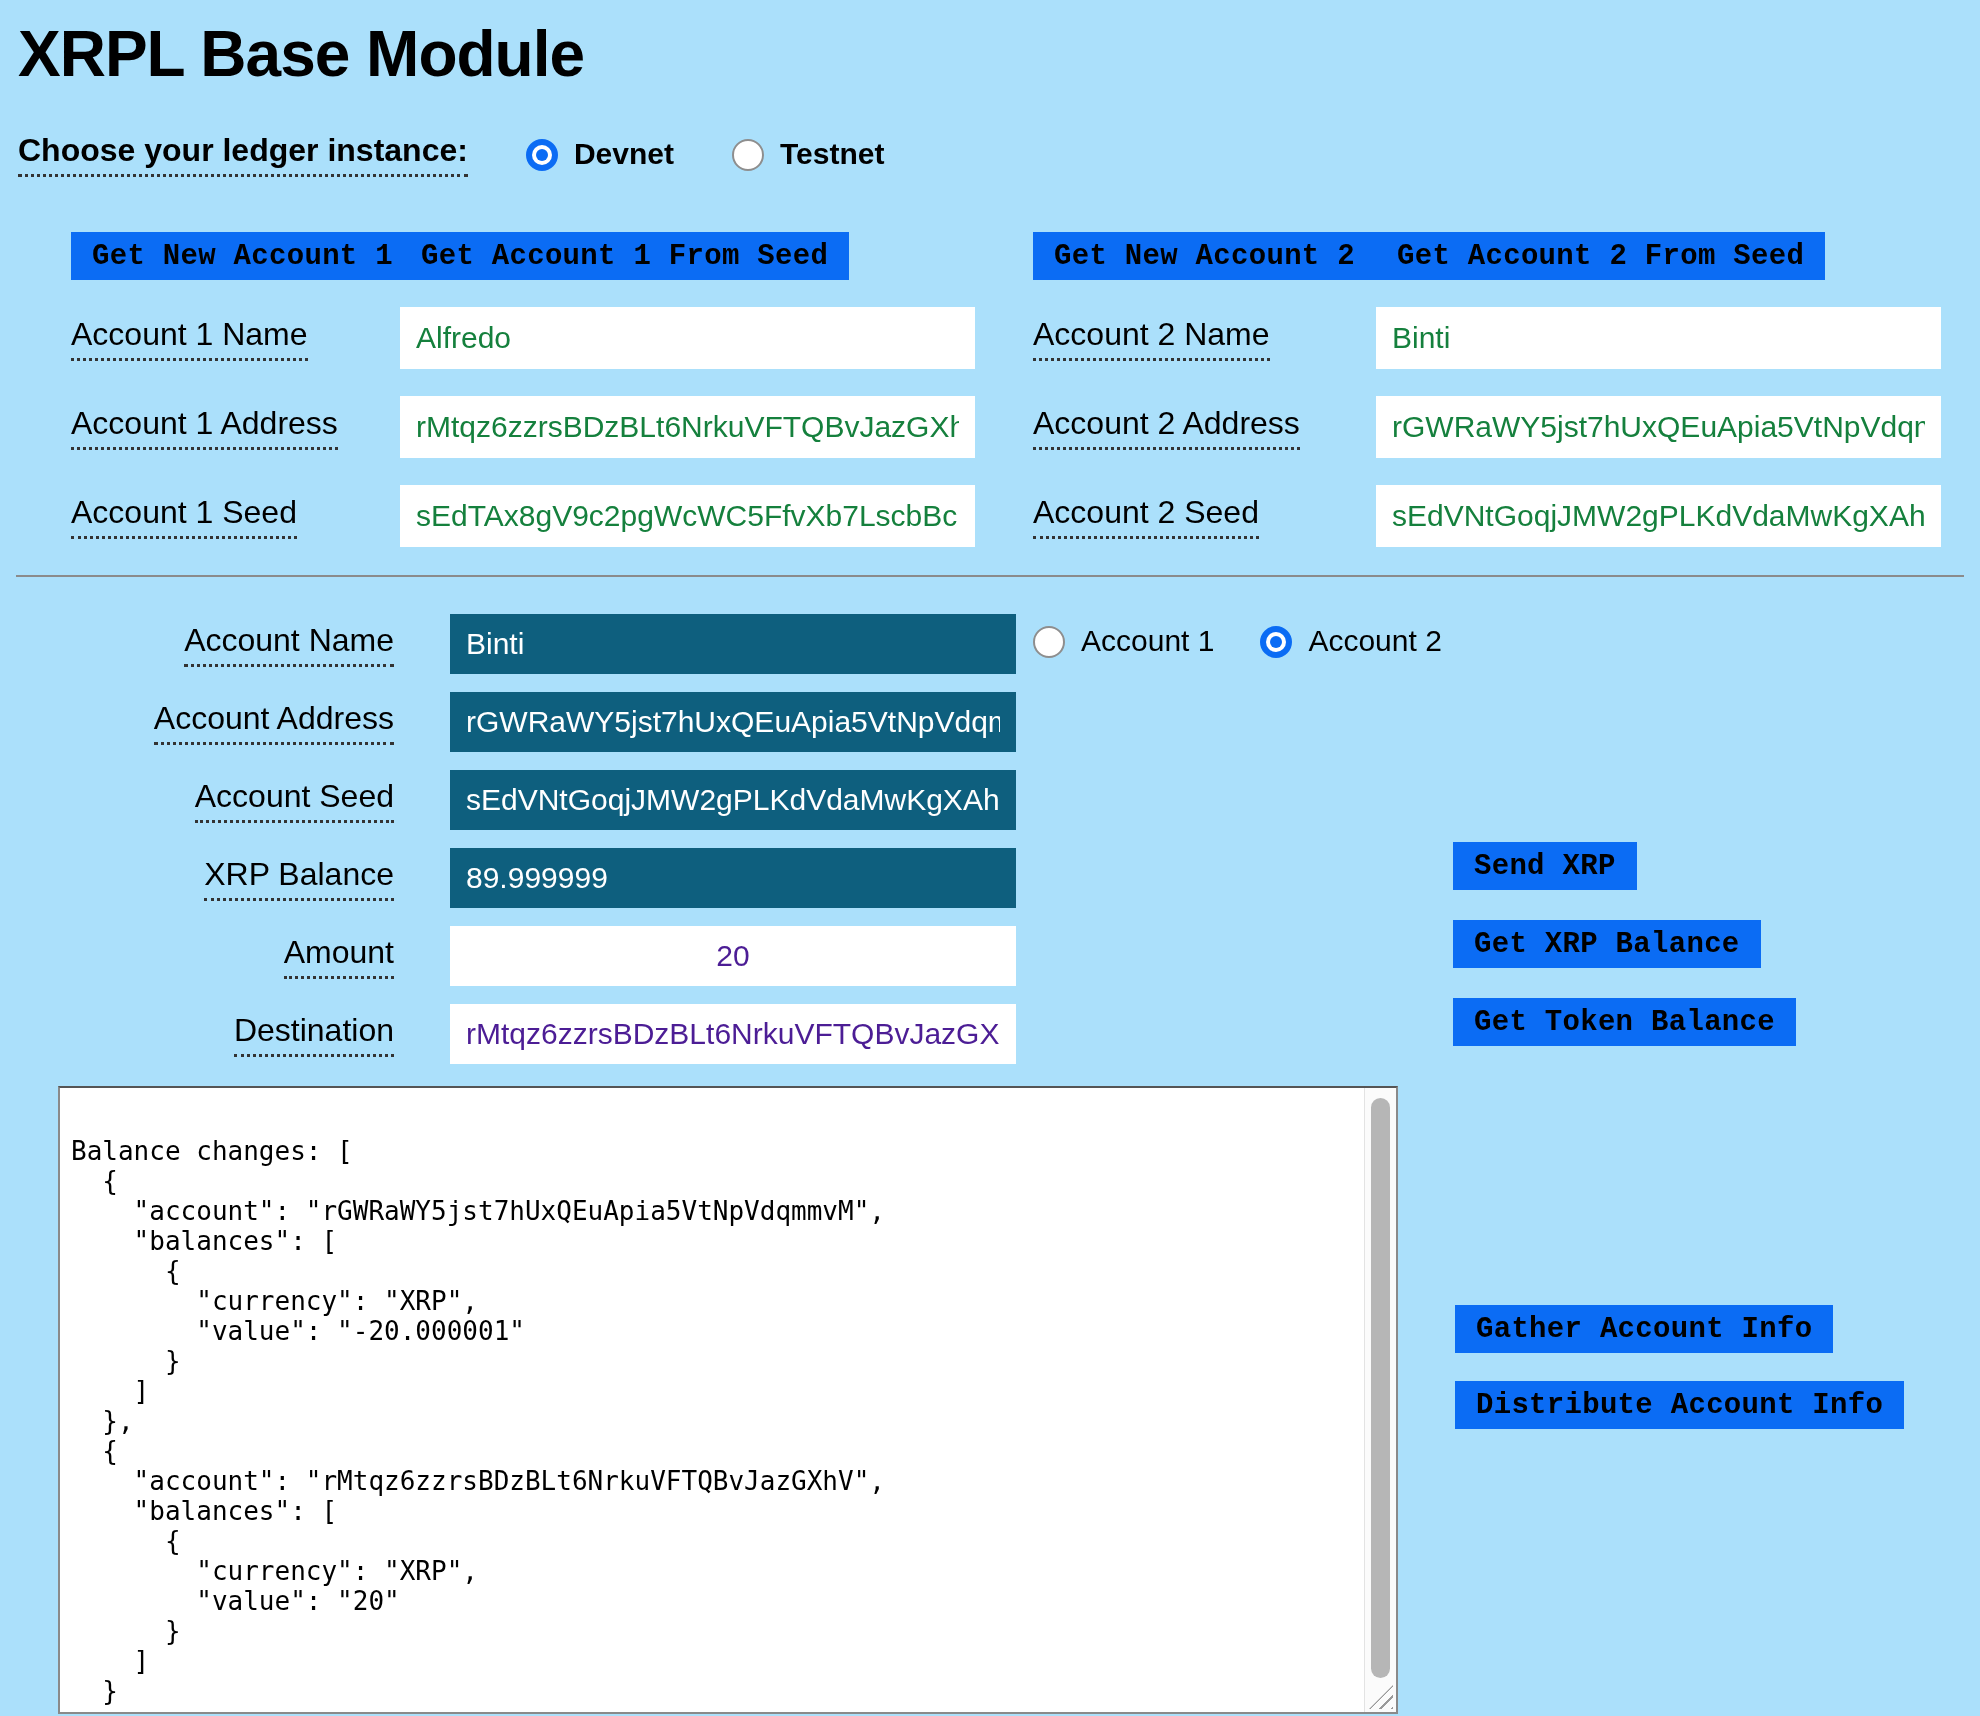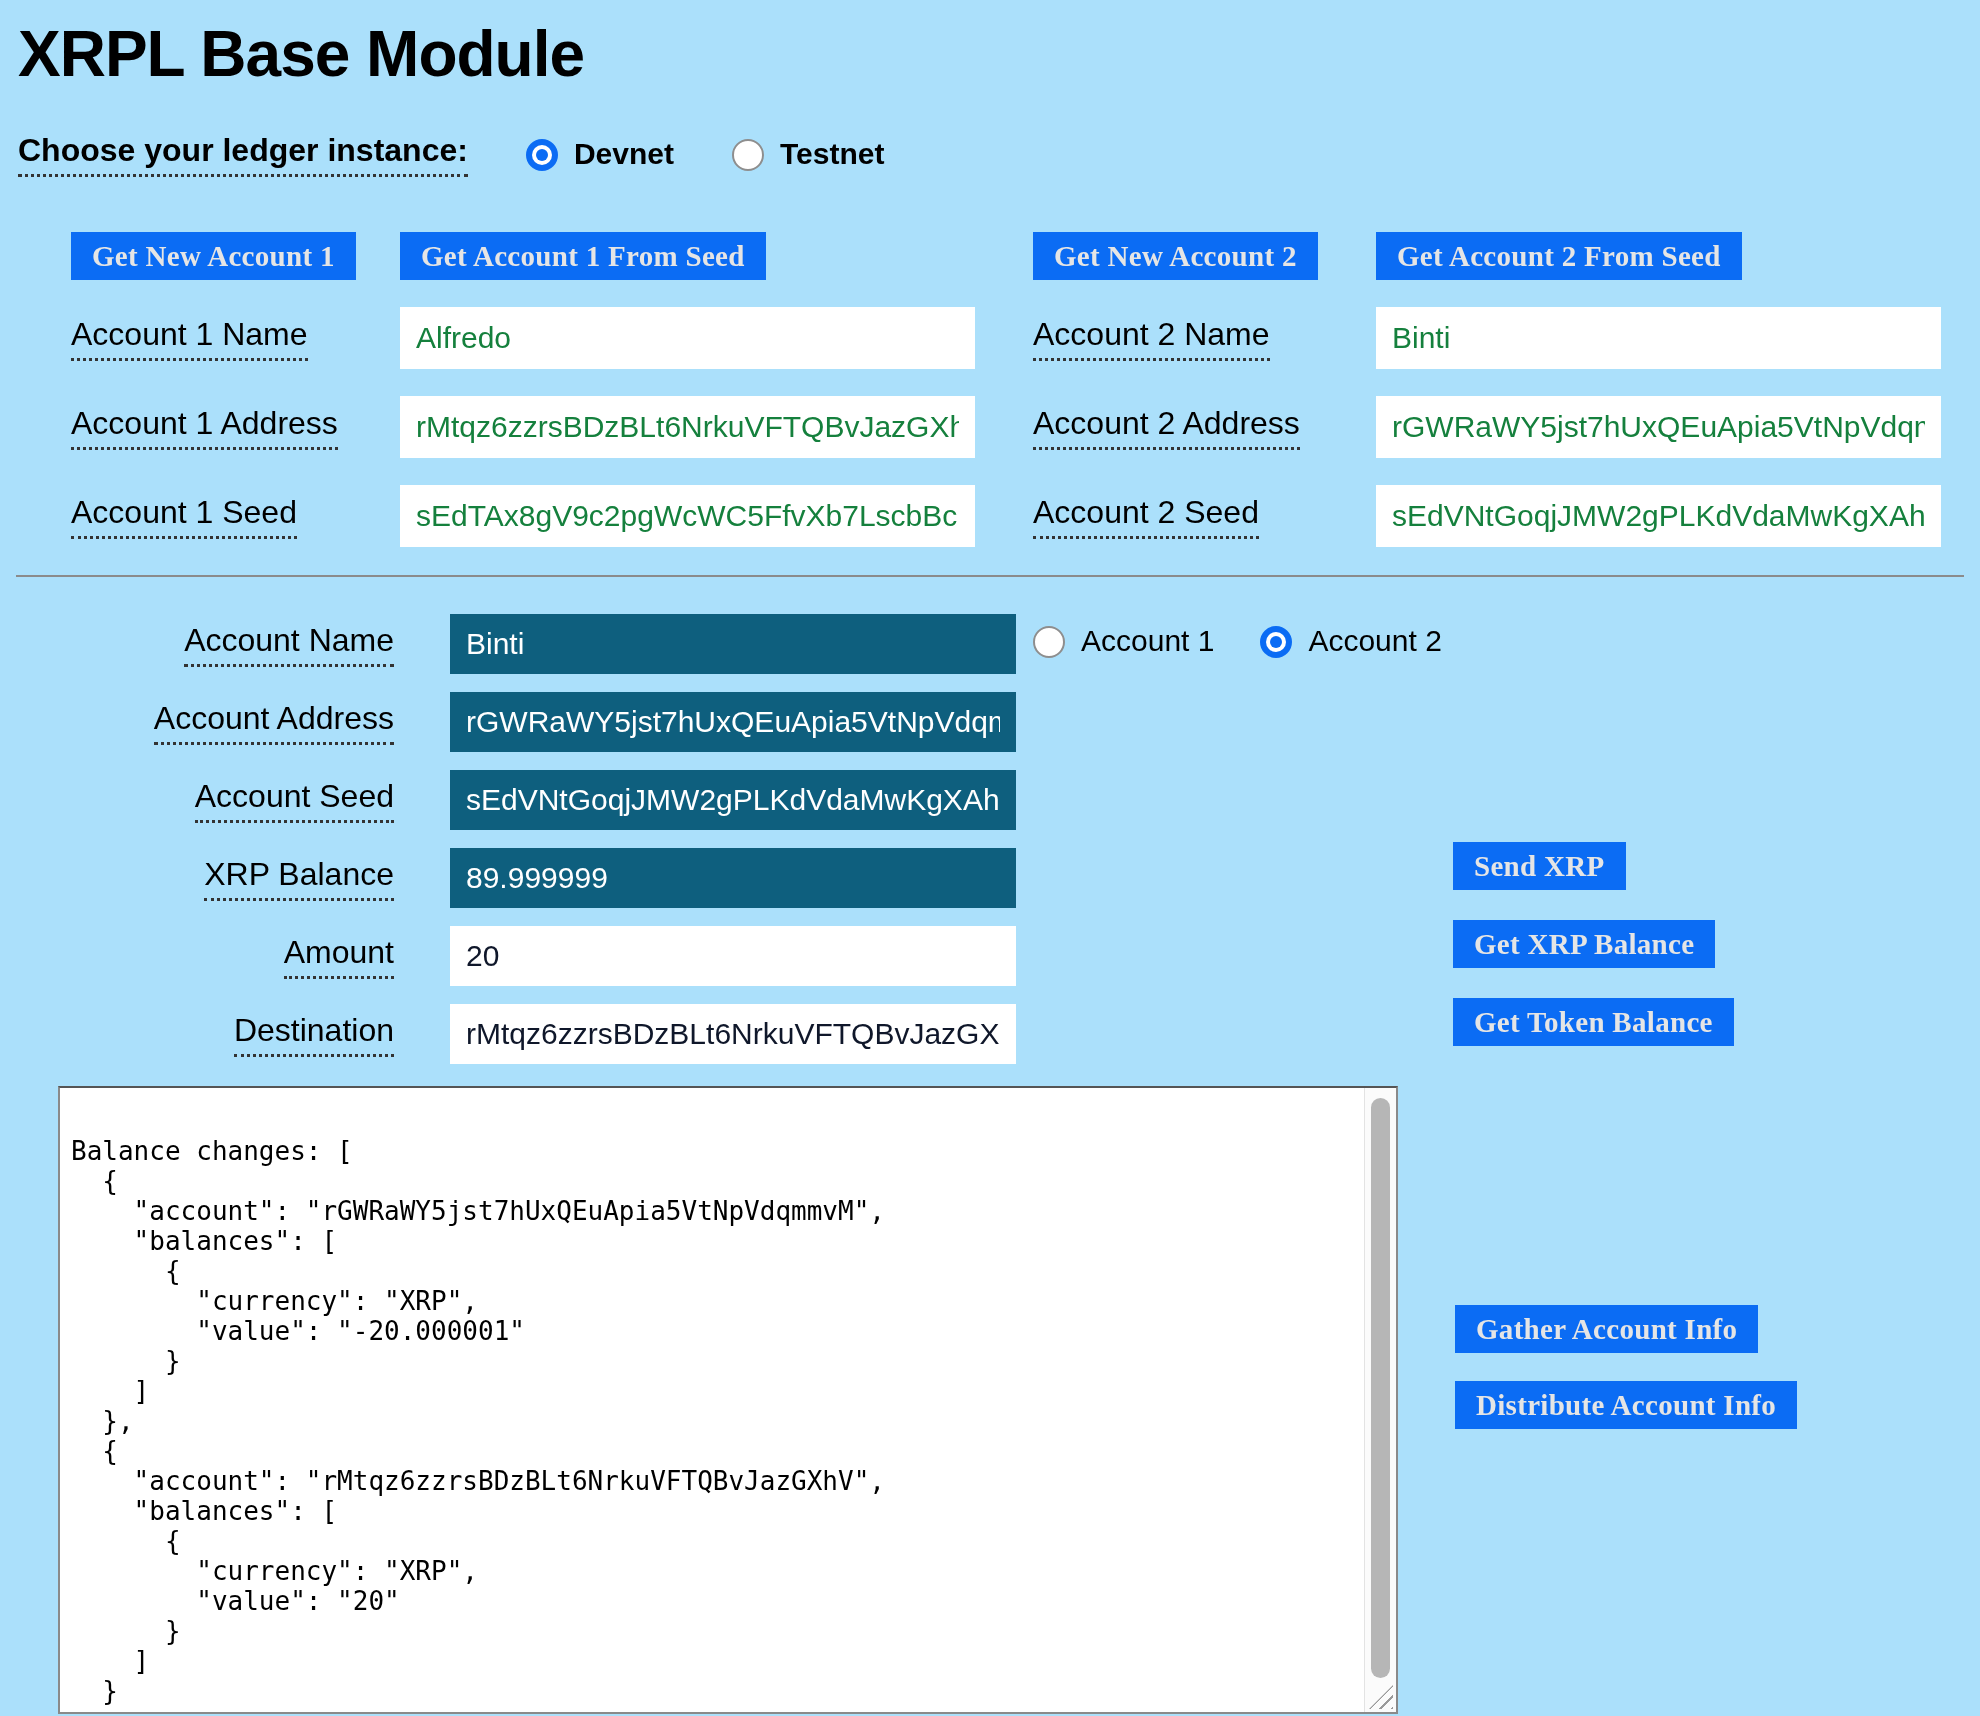--- a/index.html
+++ b/index.html
@@ -38,22 +38,22 @@
     width:32px;height:32px;border-radius:50%;
     background:#fff;border:2px solid #8e8e8e;
     display:inline-block;position:relative;flex:none;
   }
   .radio.checked{background:var(--blue);border-color:var(--blue);}
   .radio.checked::before{content:"";position:absolute;inset:4px;background:#fff;border-radius:50%;}
   .radio.checked::after{content:"";position:absolute;inset:8px;background:var(--blue);border-radius:50%;}
   .btn{
     display:inline-flex;align-items:center;justify-content:center;
     height:48px;padding:12px 21px;
-    background:var(--blue);color:#e5e5e5;
-    border:none;font-family:Liberation Serif, serif;
+    background:var(--blue);color:#000000;
+    border:none;font-family:Liberation Mono, monospace;
     font-size:29px;font-weight:700;letter-spacing:.3px;
     white-space:nowrap;cursor:pointer;
   }
   .top-grid{
     margin:56px 0 0 71px;
     display:grid;
     grid-template-columns:329px 575px 58px 343px 565px;
     row-gap:27px;
     align-items:center;
   }
@@ -76,21 +76,21 @@
     column-gap:56px;row-gap:18px;
     align-items:center;
   }
   .mid-grid .lbl{justify-self:end;}
   .min{
     height:60px;width:100%;
     border:none;font-family:inherit;font-size:30px;
     padding:0 16px;
   }
   .min.teal{background:var(--teal);color:#fff;}
-  .min.white{background:#fff;color:#0f172a;}
+  .min.white{background:#fff;color:#4c1d95;text-align:center;}
   .acct-radios{position:absolute;left:1033px;top:10px;display:flex;flex-direction:row;gap:46px;}
   .side-btns .btn{position:absolute;left:1453px;}
   .results{
     position:relative;
     margin:11px 0 0 58px;
     width:1340px;height:628px;
     background:#fff;
     border:2px solid #8a8a8a;border-top-color:#555;
     overflow:hidden;
   }

